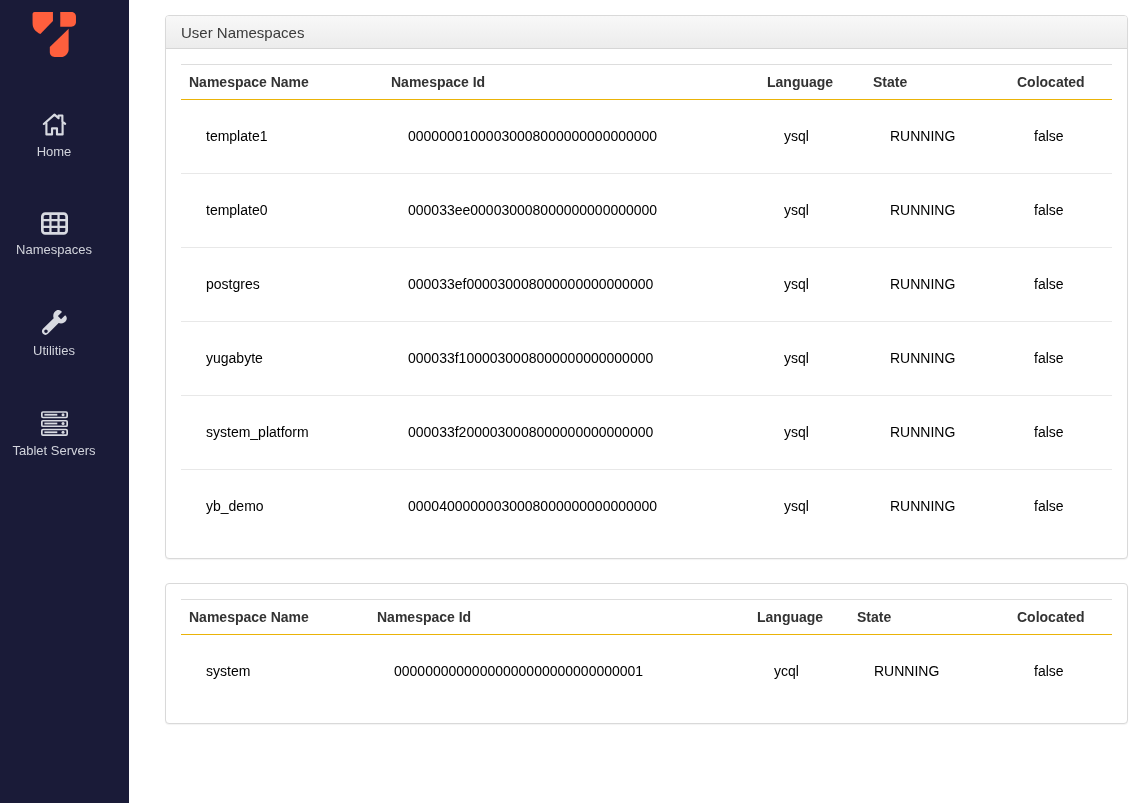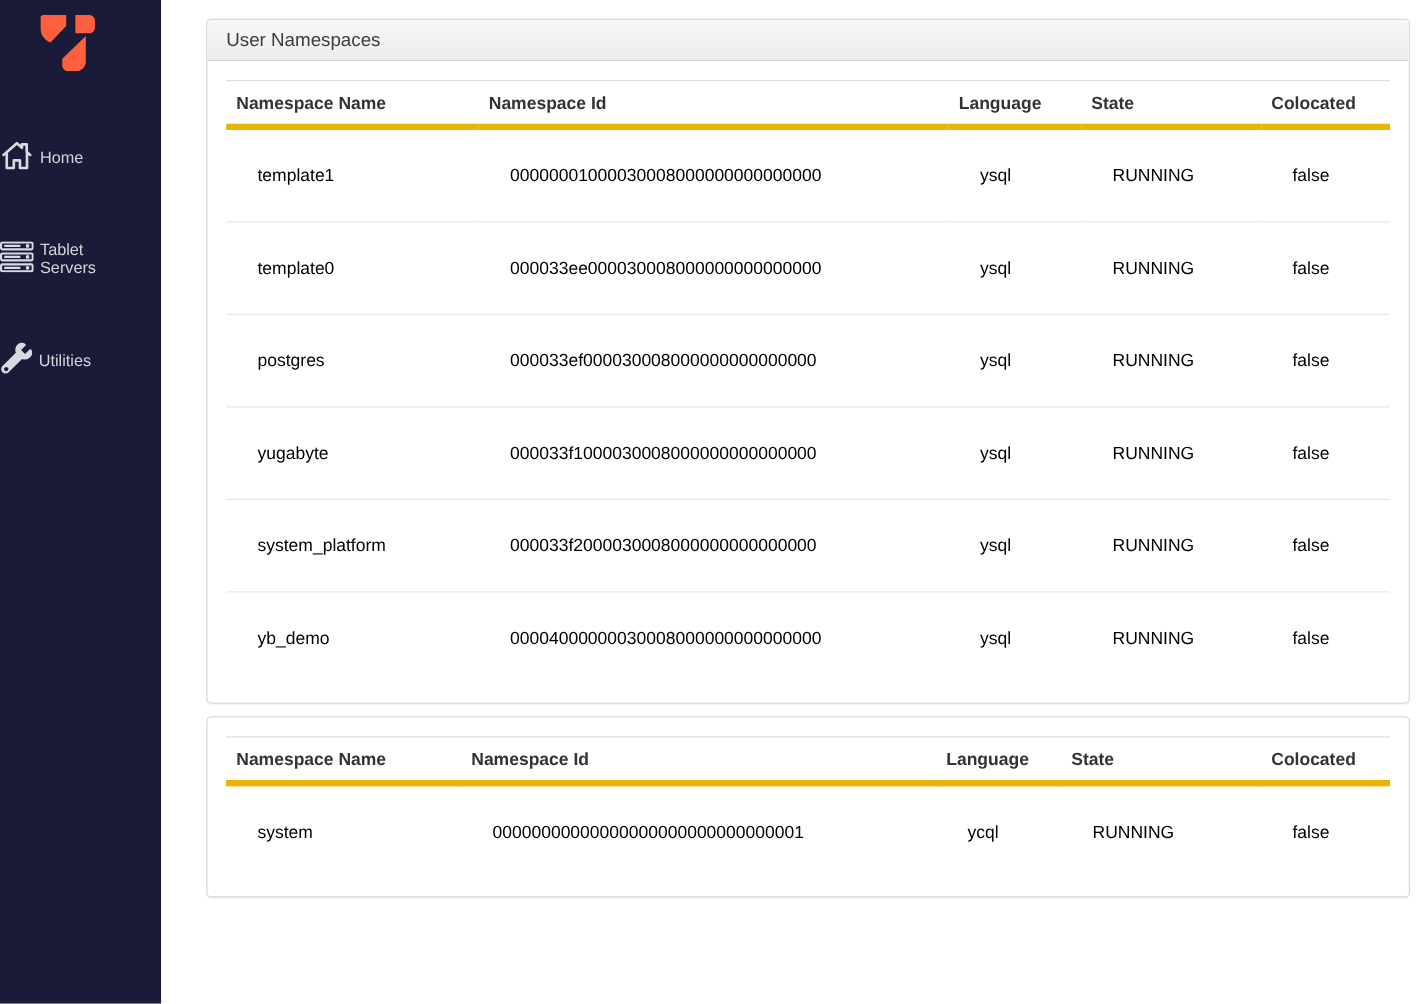--- a/index.html
+++ b/index.html
@@ -11,45 +11,45 @@
 
   
   .sidebar{
     width:129px;height:803px;flex:none;background:#1a1b38;
     box-sizing:border-box;padding-right:21px;
     display:flex;flex-direction:column;align-items:center;
   }
   .logo{margin-top:12px;width:44px;height:45px;cursor:pointer;}
   .nav{margin-top:55px;display:flex;flex-direction:column;gap:53px;}
   .nav-item{
-    display:flex;flex-direction:row;align-items:center;gap:5px;
+    display:flex;flex-direction:column;align-items:center;gap:5px;
     color:#d2d4dc;font-size:13px;cursor:pointer;line-height:14px;
   }
   .nav-item .ic{color:#d8dae1;display:block;}
 
   
   .main{flex:1;box-sizing:border-box;padding:15px 11px 0 36px;background:#fff;}
   .panel{
     background:#fff;border:1px solid #d9d9d9;border-radius:4px;
-    box-shadow:0 1px 1px rgba(0,0,0,.05);margin-bottom:10px;
+    box-shadow:0 1px 1px rgba(0,0,0,.05);margin-bottom:24px;
   }
   .panel-heading{
     background:linear-gradient(#f8f8f8,#ececec);
     border-bottom:1px solid #d6d6d6;
     border-radius:3px 3px 0 0;
     padding:7px 15px 6px 15px;
     font-size:15px;font-weight:500;color:#3b3b3b;line-height:19px;
   }
   .panel-body{padding:15px;}
 
   table{width:100%;border-collapse:collapse;table-layout:fixed;}
   thead th{
     text-align:left;font-size:14px;font-weight:bold;color:#333;
     padding:9px 6px 9px 8px;
-    border-top:1px solid #ddd;border-bottom:5px solid #eab308;
+    border-top:1px solid #ddd;border-bottom:1px solid #eab308;
     white-space:nowrap;overflow:hidden;
   }
   tbody td{
     text-align:left;font-size:14px;color:#000000;
     padding:26px 4px 27px 25px;line-height:20px;
     white-space:nowrap;overflow:hidden;
   }
   tbody tr + tr td{border-top:1px solid #e8e8e8;}
 
   
@@ -78,21 +78,39 @@
       <div class="nav-item">
         <span class="ic">
           <svg width="27" height="25" viewBox="0 0 24 22" fill="none" stroke="currentColor" stroke-width="1.9" stroke-linejoin="round" stroke-linecap="round">
             <path d="M2.5 10.5 L12 2.2 L15.6 5.4 V3 H19 V8.4 L21.5 10.5"></path>
             <path d="M4.8 9.8 V19.8 H9.8 V14.4 H14.2 V19.8 H19.2 V9.8"></path>
           </svg>
         </span>
         <span>Home</span>
       </div>
 
-
+      <div class="nav-item">
+        <span class="ic">
+          <svg width="27" height="23" viewBox="0 0 24 20" fill="none" stroke="currentColor">
+            <rect x="1.2" y="1.2" width="21.6" height="17.6" rx="2.6" stroke-width="2.4"></rect>
+            <path d="M1.2 7 H22.8 M1.2 13 H22.8 M8.4 1.2 V18.8 M15.6 1.2 V18.8" stroke-width="2"></path>
+          </svg>
+        </span>
+        <span>Namespaces</span>
+      </div>
+
+
+      <div class="nav-item">
+        <span class="ic">
+          <svg width="26" height="26" viewBox="0 0 24 24" fill="currentColor">
+            <path d="M22.9 5.2c-.3-.3-.8-.3-1.1 0l-3.3 3.3-2.9-2.9 3.3-3.3c.3-.3.3-.8 0-1.1C17.6-.1 15.8-.3 14.6.3c-2.7 1.2-4 4.4-2.9 7.2L1.8 17.4c-1.3 1.3-1.3 3.3 0 4.6 1.3 1.3 3.3 1.3 4.6 0l9.9-9.9c2.8 1.1 6-.2 7.2-2.9.6-1.3.3-3.1-.6-4zM4.6 21.2c-.9 0-1.6-.7-1.6-1.6s.7-1.6 1.6-1.6 1.6.7 1.6 1.6-.7 1.6-1.6 1.6z"></path>
+          </svg>
+        </span>
+        <span>Utilities</span>
+      </div>
 
       <div class="nav-item">
         <span class="ic">
           <svg width="27" height="25" viewBox="0 0 24 22" fill="none" stroke="currentColor">
             <g>
               <rect x="0.75" y="0.75" width="22.5" height="4.9" rx="1" stroke-width="1.5"></rect>
               <line x1="3" y1="3.2" x2="14.5" y2="3.2" stroke-width="1.6"></line>
               <circle cx="19.6" cy="3.2" r="1.35" fill="currentColor" stroke="none"></circle>
             </g>
             <g>
@@ -101,29 +119,20 @@
               <circle cx="19.6" cy="11" r="1.35" fill="currentColor" stroke="none"></circle>
             </g>
             <g>
               <rect x="0.75" y="16.35" width="22.5" height="4.9" rx="1" stroke-width="1.5"></rect>
               <line x1="3" y1="18.8" x2="14.5" y2="18.8" stroke-width="1.6"></line>
               <circle cx="19.6" cy="18.8" r="1.35" fill="currentColor" stroke="none"></circle>
             </g>
           </svg>
         </span>
         <span>Tablet Servers</span>
-      </div>
-
-      <div class="nav-item">
-        <span class="ic">
-          <svg width="26" height="26" viewBox="0 0 24 24" fill="currentColor">
-            <path d="M22.9 5.2c-.3-.3-.8-.3-1.1 0l-3.3 3.3-2.9-2.9 3.3-3.3c.3-.3.3-.8 0-1.1C17.6-.1 15.8-.3 14.6.3c-2.7 1.2-4 4.4-2.9 7.2L1.8 17.4c-1.3 1.3-1.3 3.3 0 4.6 1.3 1.3 3.3 1.3 4.6 0l9.9-9.9c2.8 1.1 6-.2 7.2-2.9.6-1.3.3-3.1-.6-4zM4.6 21.2c-.9 0-1.6-.7-1.6-1.6s.7-1.6 1.6-1.6 1.6.7 1.6 1.6-.7 1.6-1.6 1.6z"></path>
-          </svg>
-        </span>
-        <span>Utilities</span>
       </div>
 
     </nav>
   </aside>
 
   <main class="main">
 
     <section class="panel">
       <div class="panel-heading">User Namespaces</div>
       <div class="panel-body">

